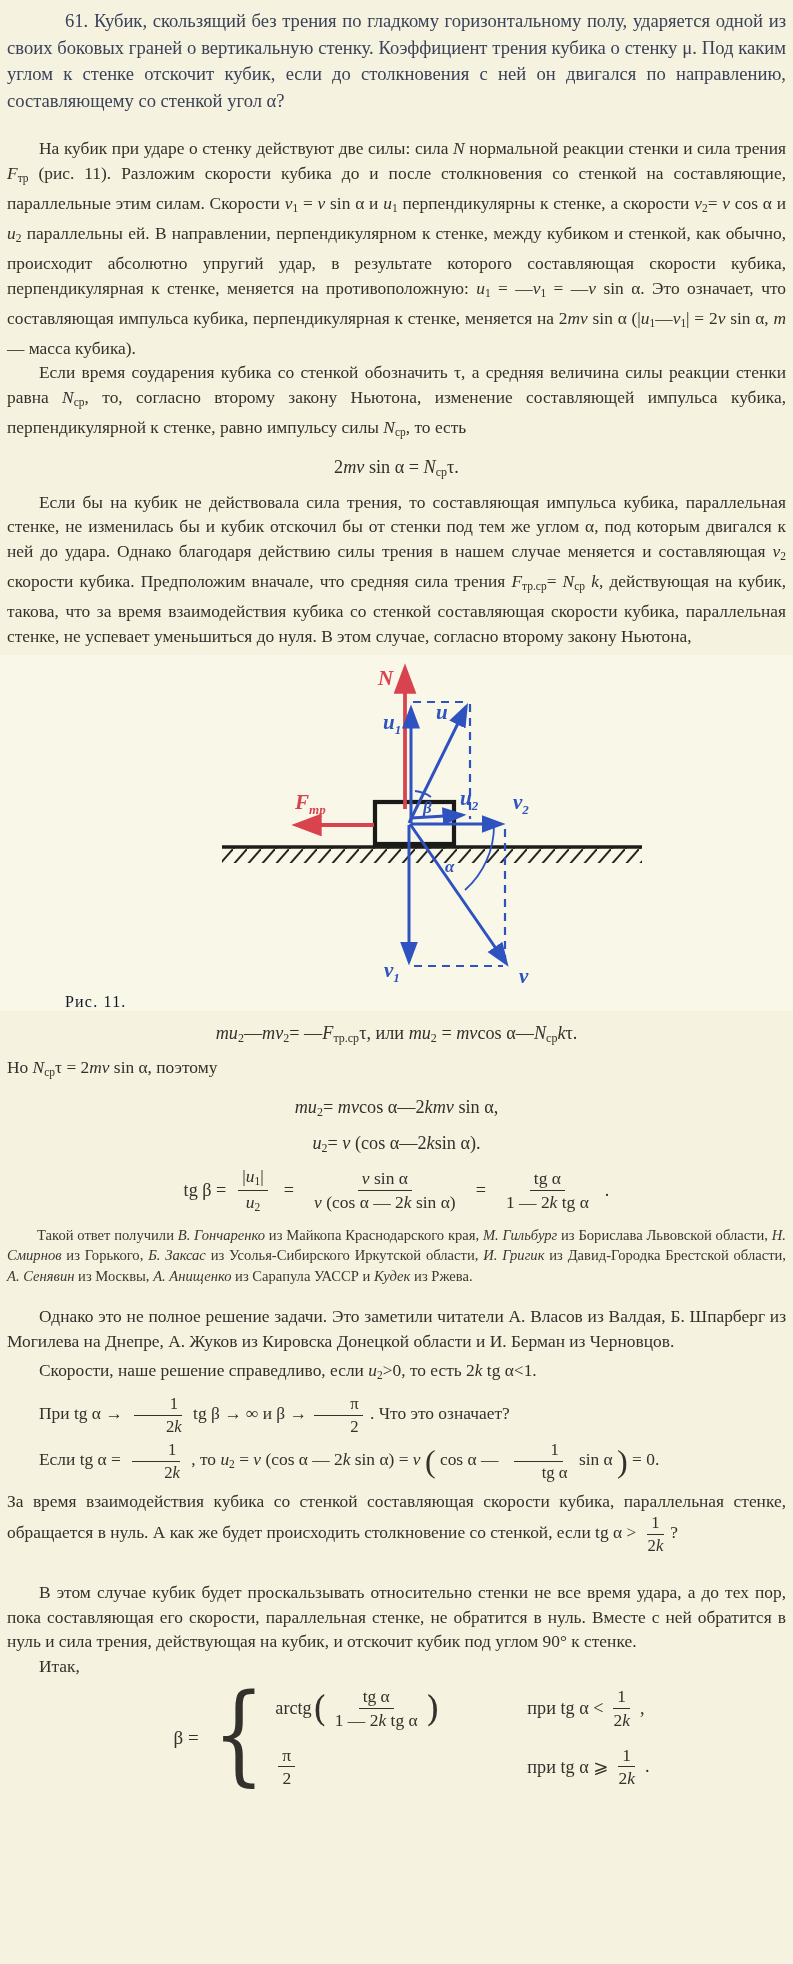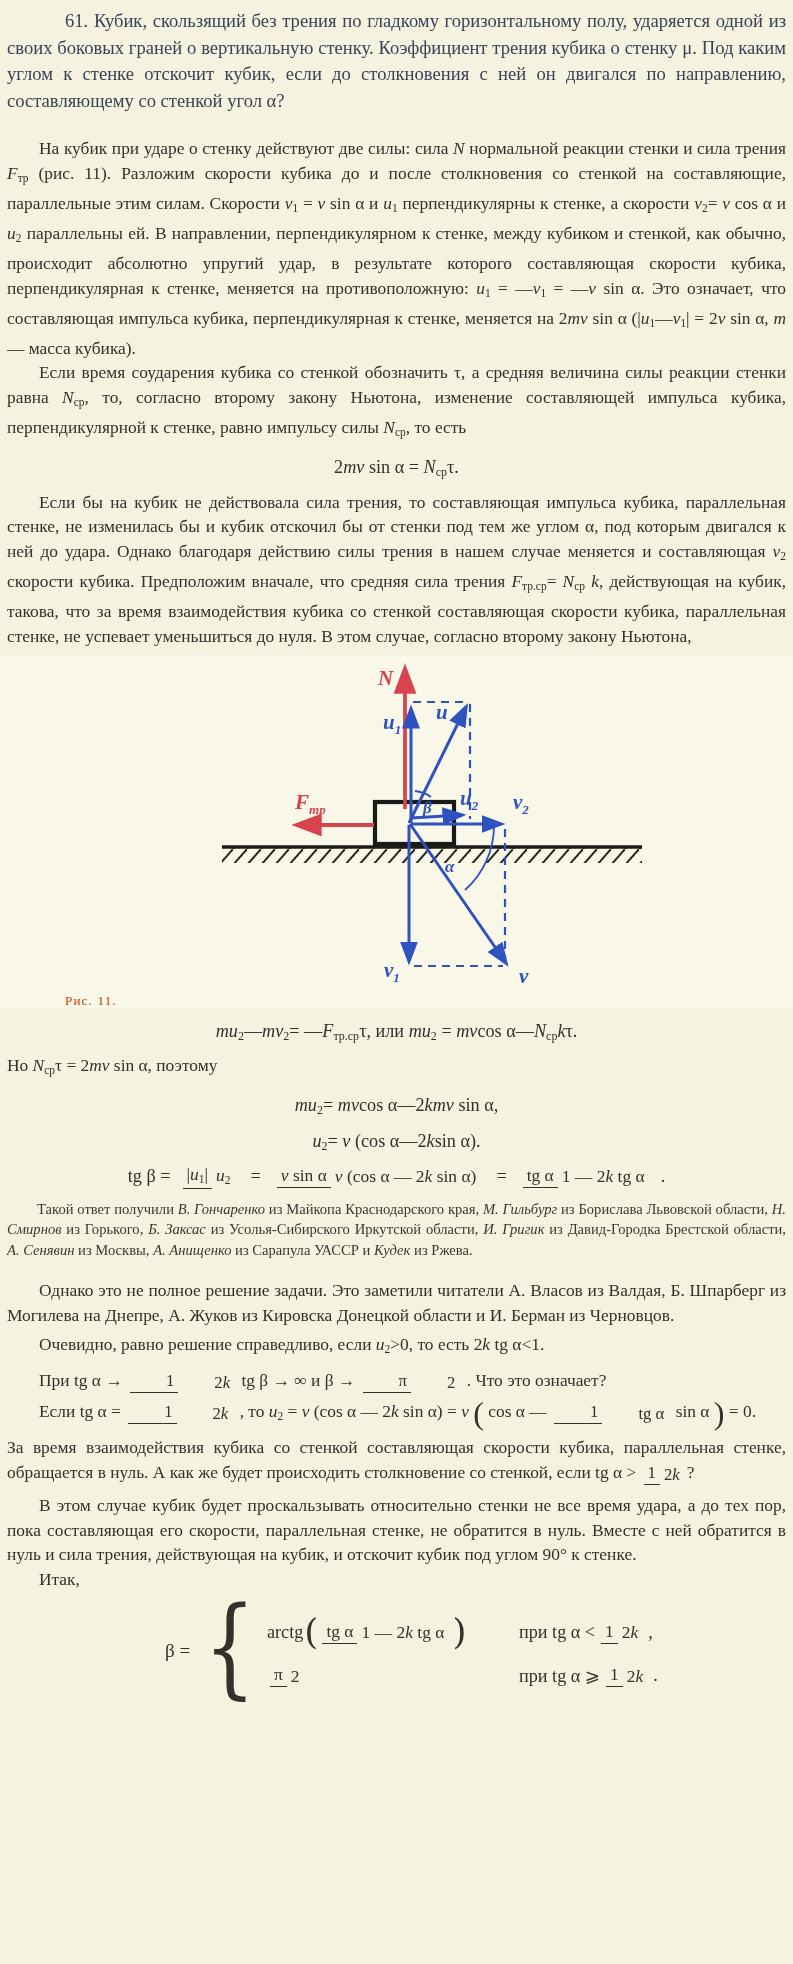--- a/index.html
+++ b/index.html
@@ -39,32 +39,32 @@
   .rs-bigp{font-size:1.85em;font-weight:300;vertical-align:middle;line-height:1;}
   .formula{
     text-align:center;font-size:18.2px;line-height:1.25;
     margin:11px 0 9px 0;
   }
   .formula-flex{
     display:flex;justify-content:center;align-items:center;
     font-size:18.2px;margin:10px 0 8px 0;gap:9px;
   }
   .frac{
-    display:inline-flex;align-items:center;
+    display:inline-flex;flex-direction:column;align-items:center;
     vertical-align:middle;line-height:1.18;font-size:0.96em;margin:0 3px;
   }
   .frac .top{border-bottom:1.4px solid currentColor;padding:0 4px 1px 4px;}
   .frac .bot{padding:1px 4px 0 4px;}
   .eqsign{padding:0 4px;}
   .fig-panel{
     background:var(--panel_bg);
     margin:6px -7px 0 -7px;padding:2px 7px 0 7px;
   }
   .fig-caption{
-    font-size:13px;color:#c2410c;letter-spacing:1.2px;
+    font-size:16px;color:#0f172a;letter-spacing:1.2px;
     margin:4px 0 2px 58px;
   }
   svg text{font-family:"Liberation Serif","DejaVu Serif",serif;}
   .lbl-red{fill:var(--force_color);font-weight:bold;font-style:italic;}
   .lbl-blue{fill:var(--velocity_color);font-weight:bold;font-style:italic;}
   .stroke-red{stroke:var(--force_color);}
   .stroke-blue{stroke:var(--velocity_color);}
   .mk-red{fill:var(--force_color);}
   .mk-blue{fill:var(--velocity_color);}
   .final-wrap{
@@ -177,21 +177,21 @@
       <span class="top"><span>tg α</span></span>
       <span class="bot"><span>1 — 2</span><span class="rs-i">k</span><span> tg α</span></span>
     </span>
     <span>.</span>
   </div>
 
   <p class="small"><span>Такой ответ получили </span><span class="rs-i">В. Гончаренко</span><span> из Майкопа Краснодарского края, </span><span class="rs-i">М. Гильбург</span><span> из Борислава Львовской области, </span><span class="rs-i">Н. Смирнов</span><span> из Горького, </span><span class="rs-i">Б. Заксас</span><span> из Усолья-Сибирского Иркутской области, </span><span class="rs-i">И. Григик</span><span> из Давид-Городка Брестской области, </span><span class="rs-i">А. Сенявин</span><span> из Москвы, </span><span class="rs-i">А. Анищенко</span><span> из Сарапула УАССР и </span><span class="rs-i">Кудек</span><span> из Ржева.</span></p>
 
   <p class="body" style="margin-top:18px;"><span>Однако это не полное решение задачи. Это заметили читатели А.  Власов из Валдая, Б. Шпарберг из Могилева на Днепре, А. Жуков из Кировска Донецкой области и И. Берман из Черновцов.</span></p>
 
-  <p class="body" style="margin-top:4px;"><span>Очевидно, равно решение справедливо, если </span><span class="rs-i">u</span><span class="rs-sub">2</span><span>&gt;0, то есть 2</span><span class="rs-i">k</span><span> tg α&lt;1.</span></p>
+  <p class="body" style="margin-top:4px;"><span>Скорости, наше решение справедливо, если </span><span class="rs-i">u</span><span class="rs-sub">2</span><span>&gt;0, то есть 2</span><span class="rs-i">k</span><span> tg α&lt;1.</span></p>
 
   <p class="body" style="margin-top:6px;">
     <span><span>При  tg α → </span></span><span class="frac">
         <span class="top"><span>1</span></span>
         <span class="bot"><span>2</span><span class="rs-i">k</span></span>
       </span><span><span>  tg β → ∞  и  β → </span></span><span class="frac">
         <span class="top"><span>π</span></span>
         <span class="bot"><span>2</span></span>
       </span><span><span> .  Что  это  означает?</span></span>
   </p>
@@ -206,21 +206,21 @@
       </span><span><span> sin α </span><span class="rs-bigp">)</span><span> = 0.</span></span>
   </p>
 
   <p class="body noindent" style="margin-top:6px;">
     <span><span>За время взаимодействия кубика со стенкой составляющая скорости кубика, параллельная стенке, обращается в нуль. А как же будет происходить столкновение со стенкой, если  tg α &gt; </span></span><span class="frac">
         <span class="top"><span>1</span></span>
         <span class="bot"><span>2</span><span class="rs-i">k</span></span>
       </span><span><span>?</span></span>
   </p>
 
-  <p class="body" style="margin-top:8px;"><span>В этом случае кубик будет проскальзывать относительно стенки не все время удара, а до тех  пор, пока составляющая его скорости,  параллельная стенке, не обратится в нуль. Вместе с ней обратится в нуль и сила трения, действующая на кубик, и отскочит кубик под углом 90° к стенке.</span></p>
+  <p class="body" style="margin-top:24px;"><span>В этом случае кубик будет проскальзывать относительно стенки не все время удара, а до тех  пор, пока составляющая его скорости,  параллельная стенке, не обратится в нуль. Вместе с ней обратится в нуль и сила трения, действующая на кубик, и отскочит кубик под углом 90° к стенке.</span></p>
 
   <p class="body"><span>Итак,</span></p>
 
   <div class="final-wrap">
     <span class="beta"><span>β =</span></span>
     <span class="brace">{</span>
     <div class="cases">
       <div class="case-row">
         <span class="case-left">
           <span><span>arctg</span></span>

